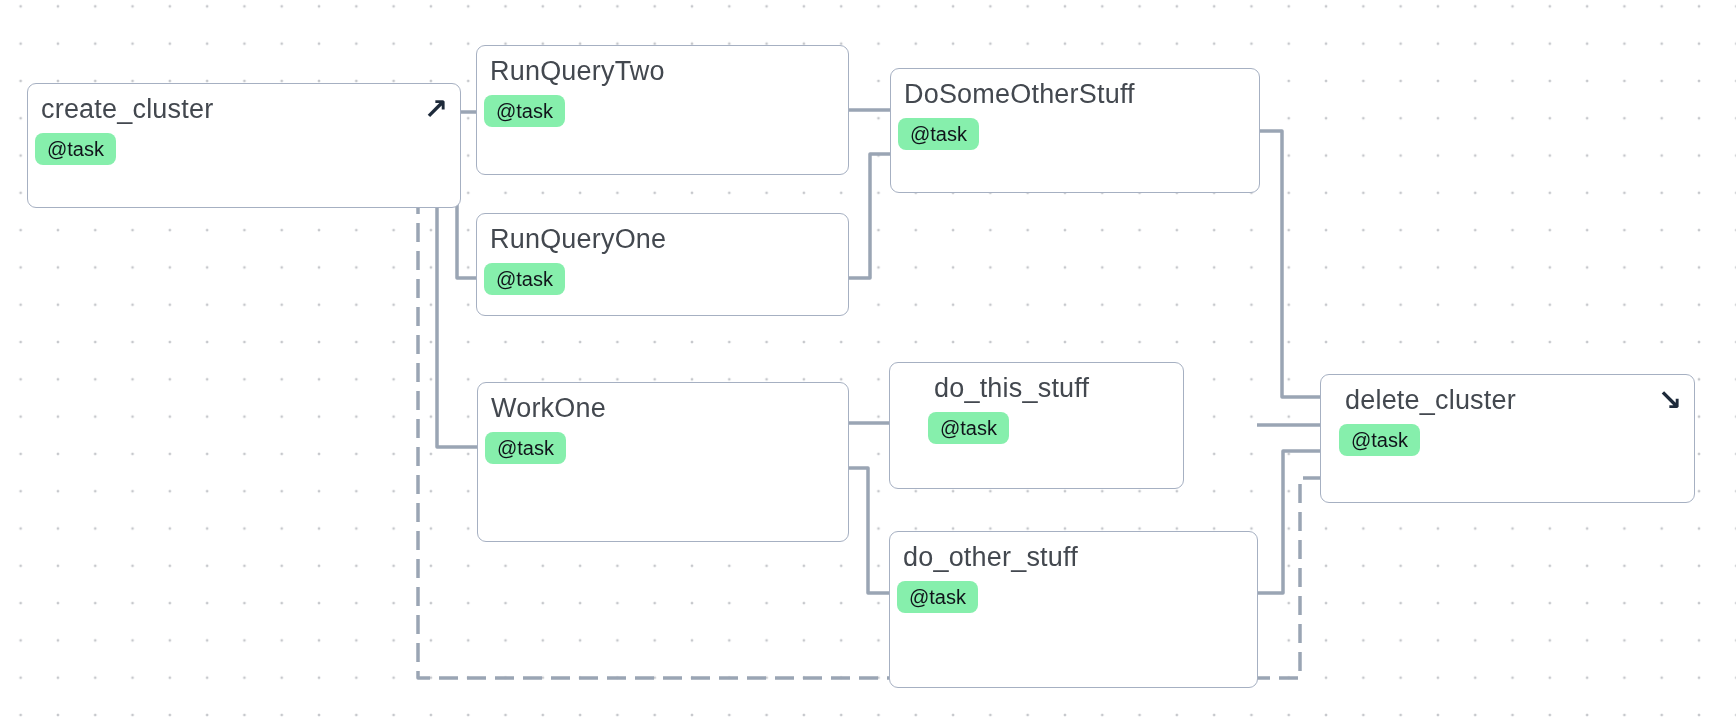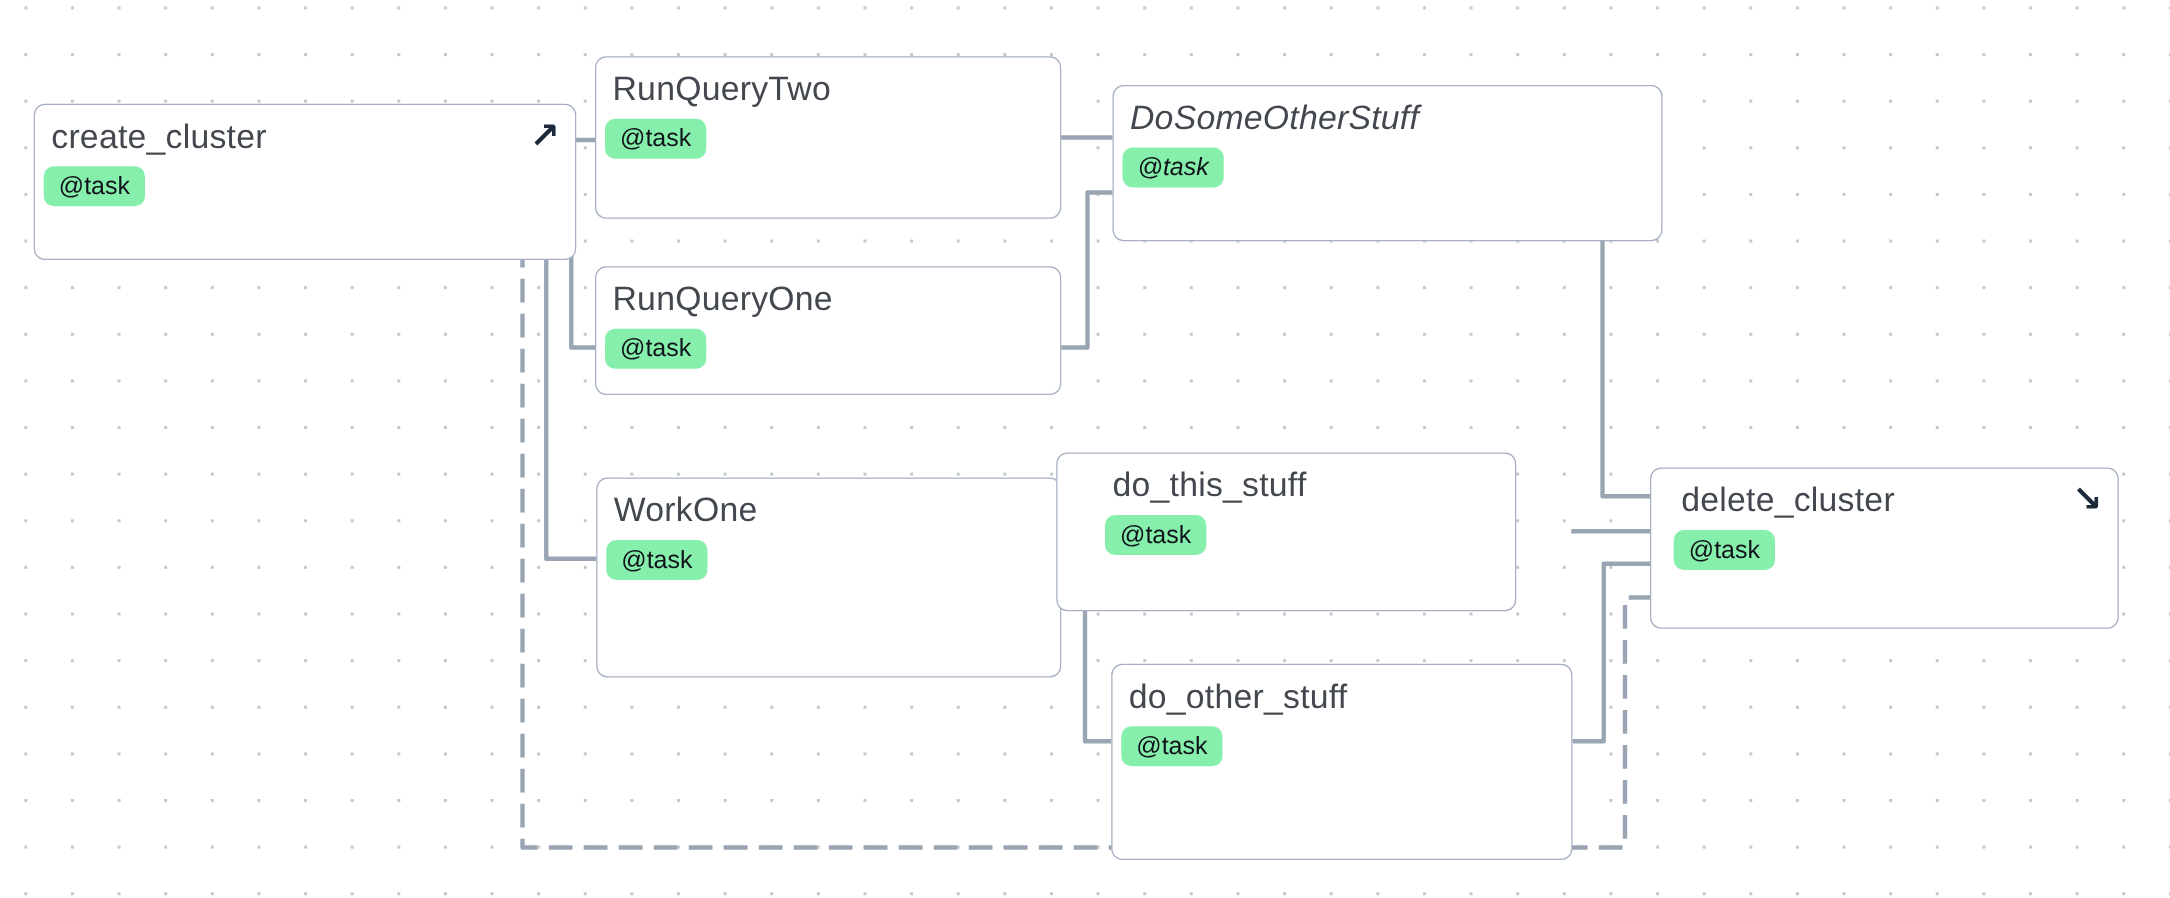--- a/index.html
+++ b/index.html
@@ -105,24 +105,24 @@
         </div><span class="badge">@task</span></div>
       <div class="node" style="left: 476px; top: 45px; width: 373px; height: 130px;"><div class="node-head">
           <span class="node-title">RunQueryTwo</span>
         </div><span class="badge">@task</span></div>
       <div class="node" style="left: 476px; top: 213px; width: 373px; height: 103px;"><div class="node-head">
           <span class="node-title">RunQueryOne</span>
         </div><span class="badge">@task</span></div>
       <div class="node" style="left: 477px; top: 382px; width: 372px; height: 160px;"><div class="node-head">
           <span class="node-title">WorkOne</span>
         </div><span class="badge">@task</span></div>
-      <div class="node" style="left: 890px; top: 68px; width: 440px; height: 125px; font-style: italic;"><div class="node-head">
+      <div class="node" style="left: 890px; top: 68px; width: 370px; height: 125px;"><div class="node-head">
           <span class="node-title">DoSomeOtherStuff</span>
         </div><span class="badge">@task</span></div>
-      <div class="node" style="left: 845px; top: 362px; width: 368px; height: 127px; padding-left: 44px;"><div class="node-head">
+      <div class="node" style="left: 889px; top: 362px; width: 295px; height: 127px; padding-left: 44px;"><div class="node-head">
           <span class="node-title">do_this_stuff</span>
         </div><span class="badge">@task</span></div>
       <div class="node" style="left: 889px; top: 531px; width: 369px; height: 157px;"><div class="node-head">
           <span class="node-title">do_other_stuff</span>
         </div><span class="badge">@task</span></div>
       <div class="node" style="left: 1320px; top: 374px; width: 375px; height: 129px; padding-left: 24px;"><div class="node-head">
           <span class="node-title">delete_cluster</span>
           <span class="node-icon">↘</span>
         </div><span class="badge">@task</span></div>
     </div>

